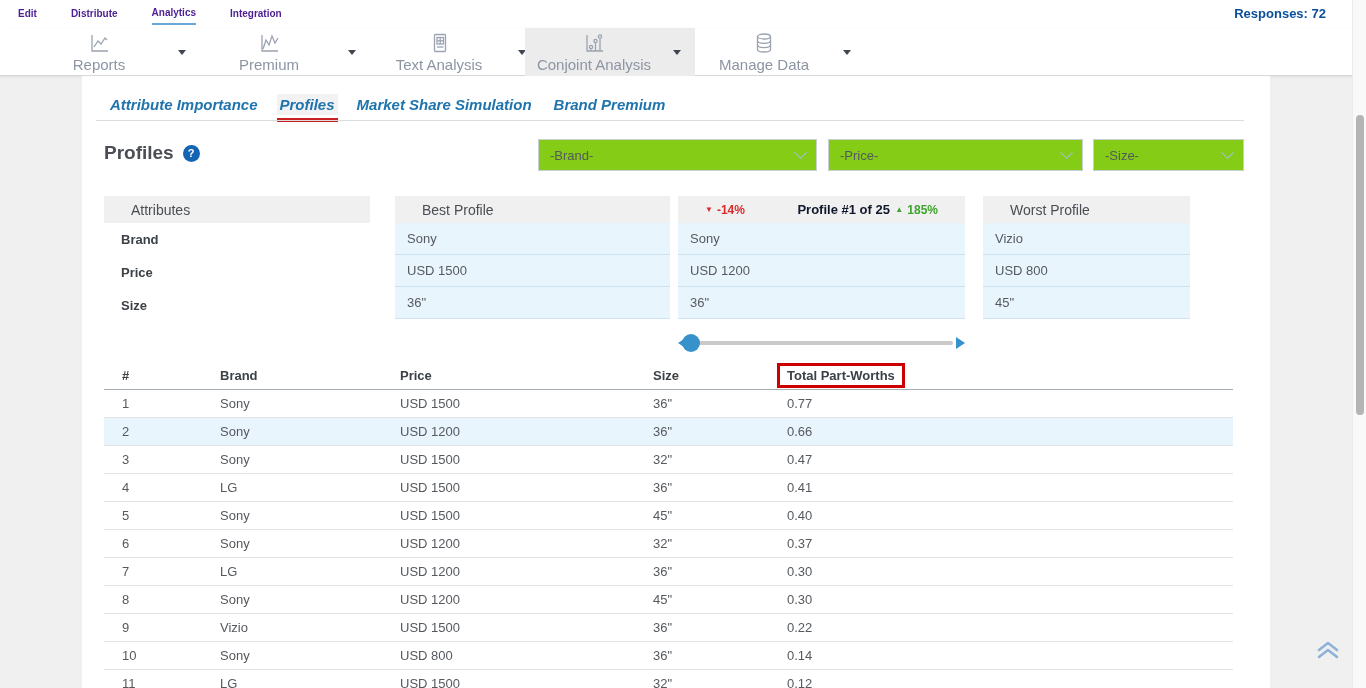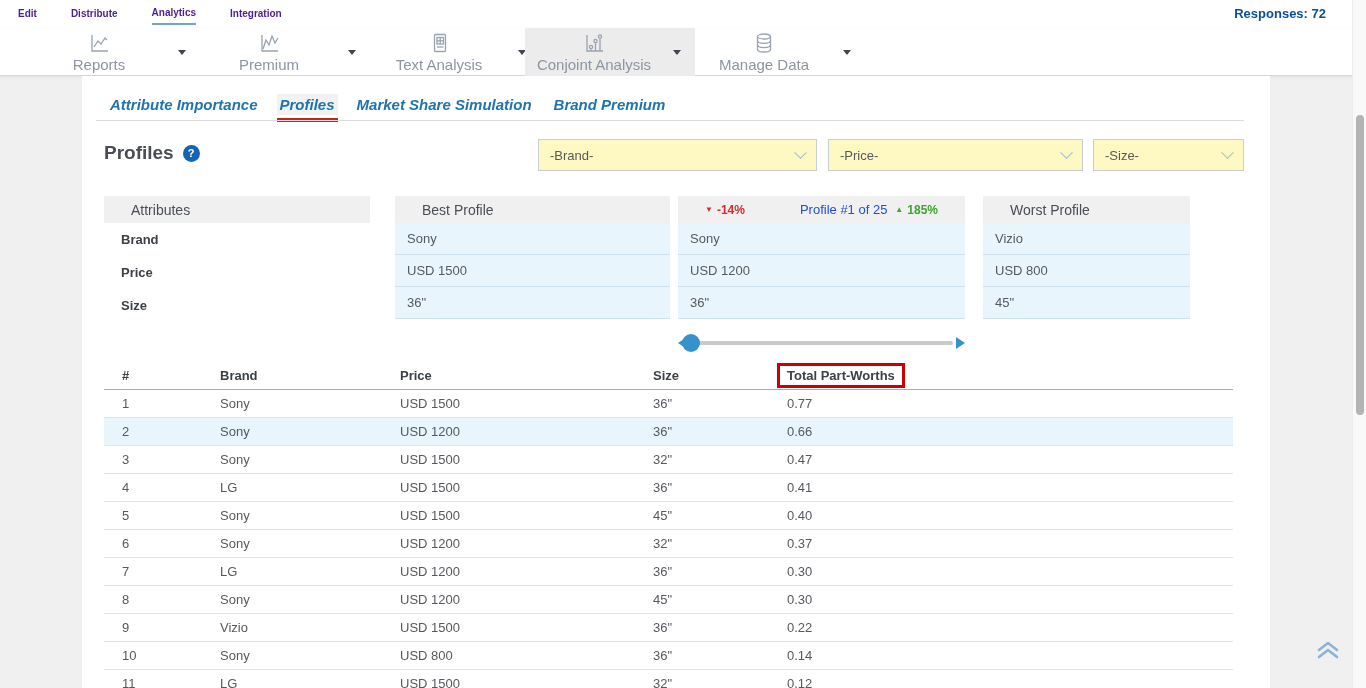--- a/index.html
+++ b/index.html
@@ -57,21 +57,21 @@
   
   .title-row { position:absolute; left:22px; top:66px; display:flex; align-items:center; gap:9px; }
   .page-title { font-size:19px; font-weight:700; color:#4a4e54; }
   .help-icon {
     width:17px; height:17px; border-radius:50%; background:#1464b4; color:#fff;
     font-size:11px; font-weight:700; display:flex; align-items:center; justify-content:center;
     cursor:pointer;
   }
   
   .filter {
-    position:absolute; top:63px; height:32px; border:1px solid #c9ced3; background:#fef9c3;
+    position:absolute; top:63px; height:32px; border:1px solid #c9ced3; background:#84cc16;
     display:flex; align-items:center; justify-content:space-between; padding:0 11px;
     font-size:13px; color:#55595e; cursor:pointer;
   }
   .filter .chev {
     width:9px; height:9px; border-right:1.6px solid #a4bfd3; border-bottom:1.6px solid #a4bfd3;
     transform:rotate(45deg) translate(-2px,-2px);
   }
   
   .cmp-col { position:absolute; top:120px; }
   .cmp-head {
@@ -81,21 +81,21 @@
   .attr-row { height:33px; display:flex; align-items:center; padding-left:17px;
     font-size:13px; font-weight:700; color:#3c4147; }
   .cmp-cell {
     height:32px; background:#e9f5fc; border-bottom:1px solid #cde1ee;
     display:flex; align-items:center; padding-left:12px; font-size:13px; color:#55595e;
   }
   .pct { font-size:12px; font-weight:700; display:flex; align-items:center; gap:4px; }
   .pct .tri { font-size:8px; }
   .pct.down { color:#d92b2b; }
   .pct.up { color:#3fa32e; }
-  .cur-title { font-size:13px; font-weight:400; color:#1d4ed8;margin-left:47px; }
+  .cur-title { font-size:13px; font-weight:700; color:#0f172a;margin-left:47px; }
   
   .slider { position:absolute; left:596px; top:255px; width:287px; height:24px; }
   .slider .track { position:absolute; left:12px; right:12px; top:10px; height:4px; background:#c9c9c9; border-radius:2px; cursor:pointer; }
   .slider .handle { position:absolute; left:4px; top:3px; width:18px; height:18px; border-radius:50%; background:#3792cb; cursor:grab; }
   .slider .arrow-left { position:absolute; left:0; top:6px; width:0; height:0;
     border-top:6px solid transparent; border-bottom:6px solid transparent; border-right:9px solid #3792cb; cursor:pointer; }
   .slider .arrow-right { position:absolute; right:0; top:6px; width:0; height:0;
     border-top:6px solid transparent; border-bottom:6px solid transparent; border-left:9px solid #3792cb; cursor:pointer; }
   
   .ptable { position:absolute; left:22px; top:286px; width:1129px; }

